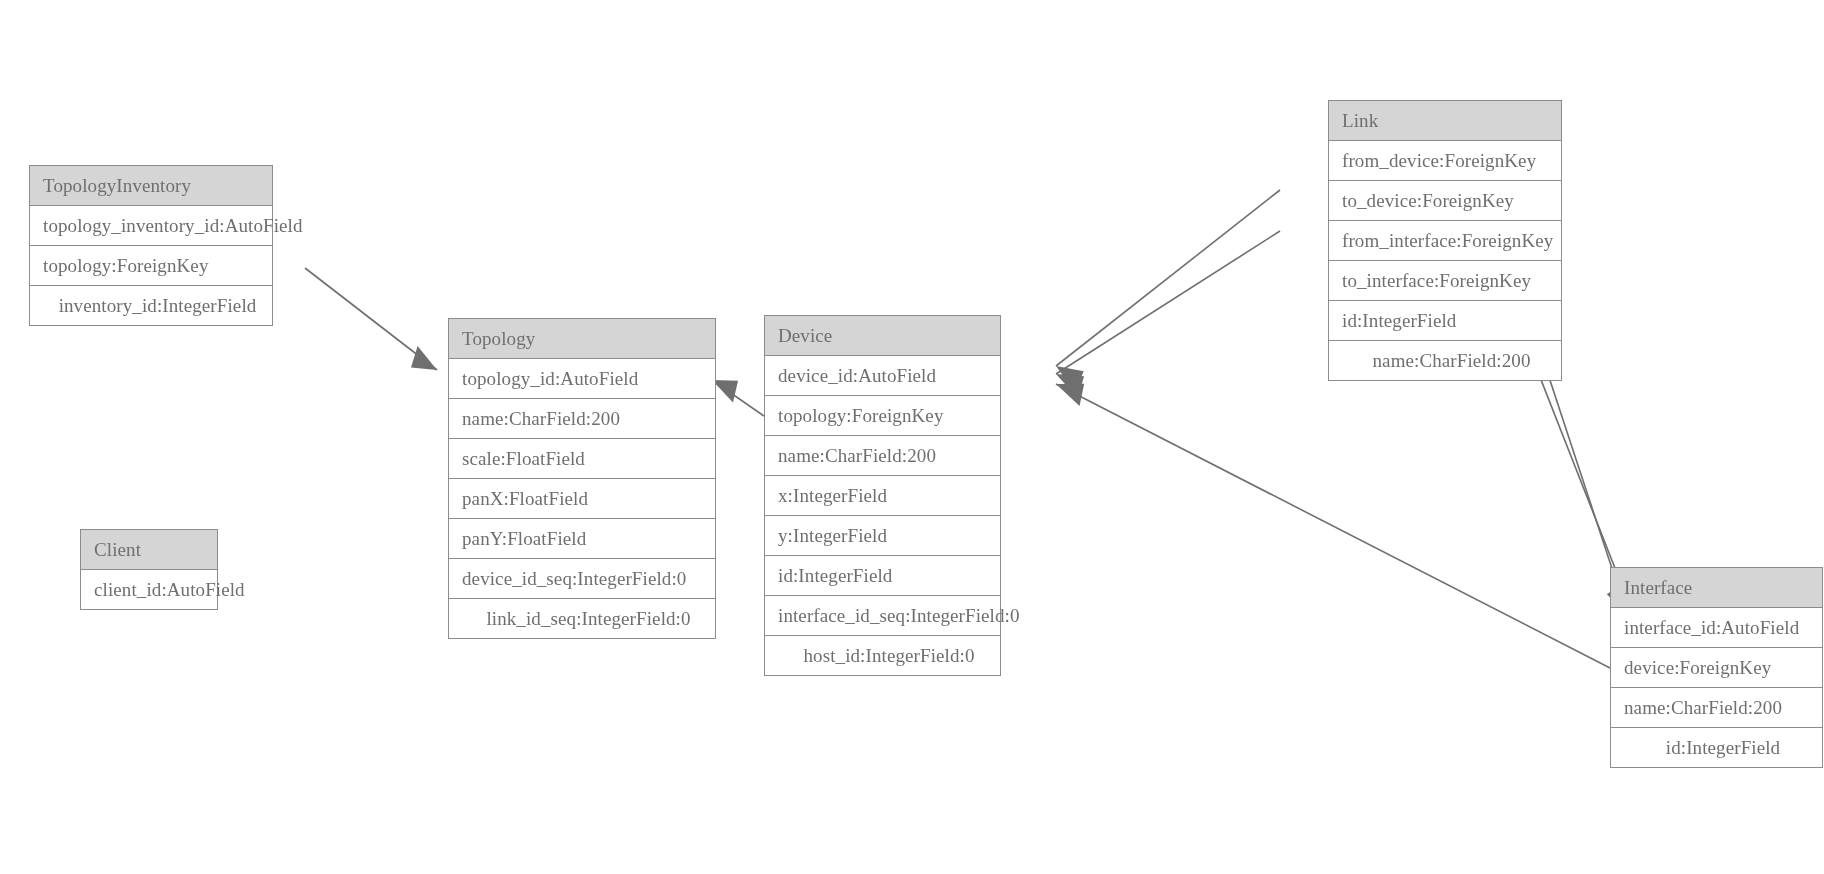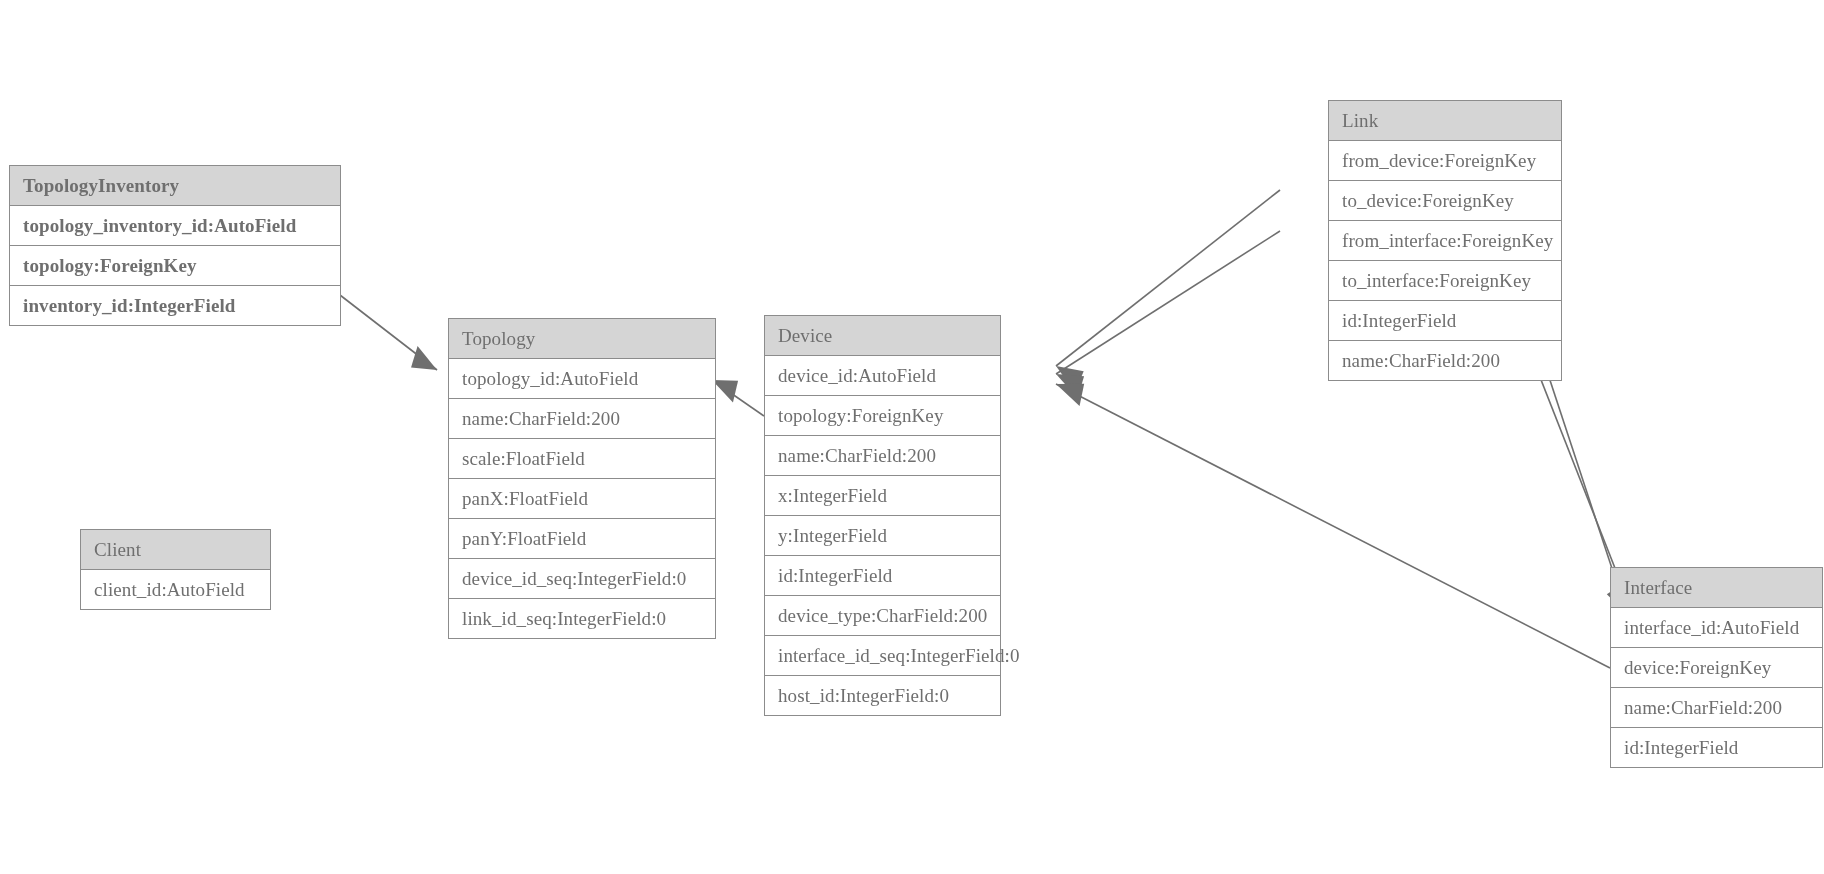--- a/index.html
+++ b/index.html
@@ -47,20 +47,21 @@
     color: #6f6f6f;
     font-size: 19px;
     line-height: 1;
     padding: 10px 0 10px 13px;
     white-space: nowrap;
     letter-spacing: 0.1px;
     background: #ffffff;
   }
   .entity-field.last {
     border-bottom: none;
+    text-align: center;
   }
 </style>
 </head>
 <body>
 
 <div id="canvas">
 
   <svg id="edge-layer" width="1824" height="874" viewBox="0 0 1824 874" xmlns="http://www.w3.org/2000/svg">
 
     <g>
@@ -92,28 +93,28 @@
       <line x1="1514" y1="271" x2="1627" y2="614" stroke="#6f6f6f" stroke-width="1.6"></line>
       <polygon points="0,0 -31,-9 -25,13" transform="translate(1627,614) rotate(71.7)" fill="#6f6f6f"></polygon>
     </g>
 
     <g>
       <line x1="1514" y1="311" x2="1633" y2="614" stroke="#6f6f6f" stroke-width="1.6"></line>
       <polygon points="0,0 -31,-9 -25,13" transform="translate(1633,614) rotate(68.5)" fill="#6f6f6f"></polygon>
     </g>
   </svg>
 
-  <div class="entity-box" style="left:9px; top:165px; width:332px;font-weight:bold;">
+  <div class="entity-box" style="left:29px; top:165px; width:244px;">
     <div class="entity-header">TopologyInventory</div>
     <div class="entity-field">topology_inventory_id:AutoField</div>
     <div class="entity-field">topology:ForeignKey</div>
     <div class="entity-field last">inventory_id:IntegerField</div>
   </div>
 
-  <div class="entity-box" style="left:80px; top:529px; width:191px;">
+  <div class="entity-box" style="left:80px; top:529px; width:138px;">
     <div class="entity-header">Client</div>
     <div class="entity-field last">client_id:AutoField</div>
   </div>
 
   <div class="entity-box" style="left:448px; top:318px; width:268px;">
     <div class="entity-header">Topology</div>
     <div class="entity-field">topology_id:AutoField</div>
     <div class="entity-field">name:CharField:200</div>
     <div class="entity-field">scale:FloatField</div>
     <div class="entity-field">panX:FloatField</div>
@@ -123,21 +124,20 @@
   </div>
 
   <div class="entity-box" style="left:764px; top:315px; width:237px;">
     <div class="entity-header">Device</div>
     <div class="entity-field">device_id:AutoField</div>
     <div class="entity-field">topology:ForeignKey</div>
     <div class="entity-field">name:CharField:200</div>
     <div class="entity-field">x:IntegerField</div>
     <div class="entity-field">y:IntegerField</div>
     <div class="entity-field">id:IntegerField</div>
-    <div class="entity-field">device_type:CharField:200</div>
     <div class="entity-field">interface_id_seq:IntegerField:0</div>
     <div class="entity-field last">host_id:IntegerField:0</div>
   </div>
 
   <div class="entity-box" style="left:1328px; top:100px; width:234px;">
     <div class="entity-header">Link</div>
     <div class="entity-field">from_device:ForeignKey</div>
     <div class="entity-field">to_device:ForeignKey</div>
     <div class="entity-field">from_interface:ForeignKey</div>
     <div class="entity-field">to_interface:ForeignKey</div>

